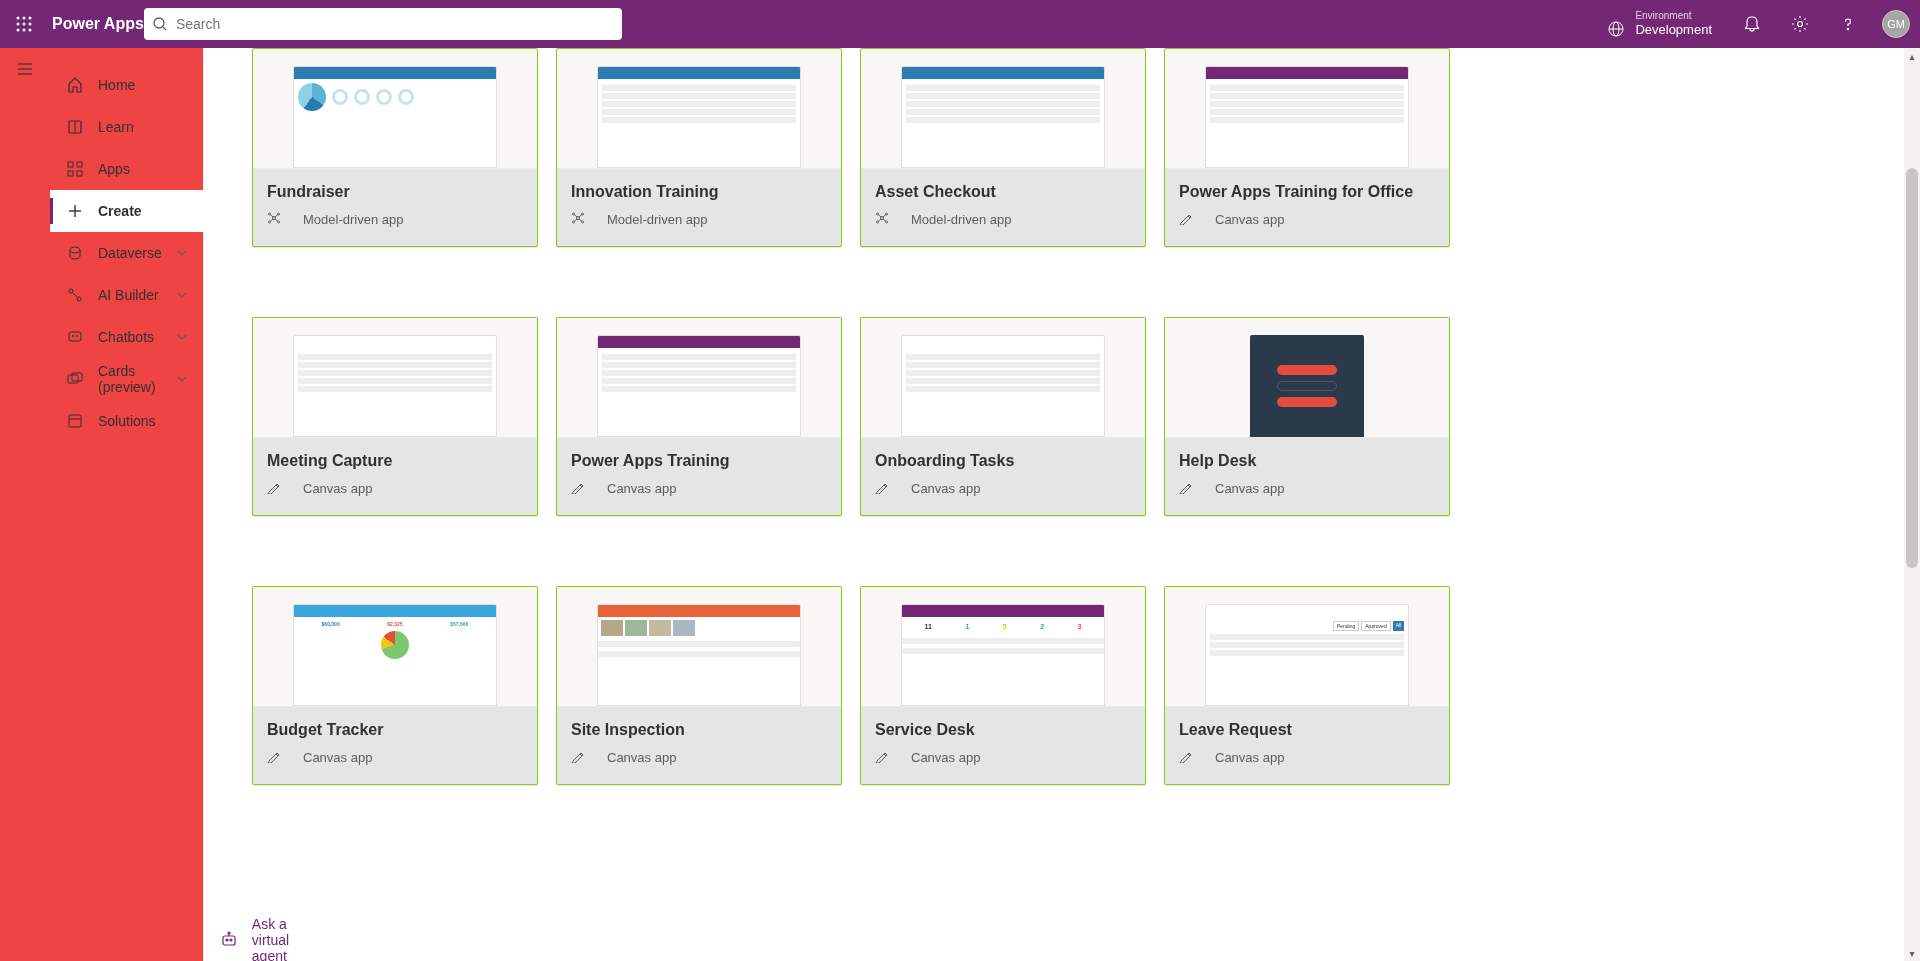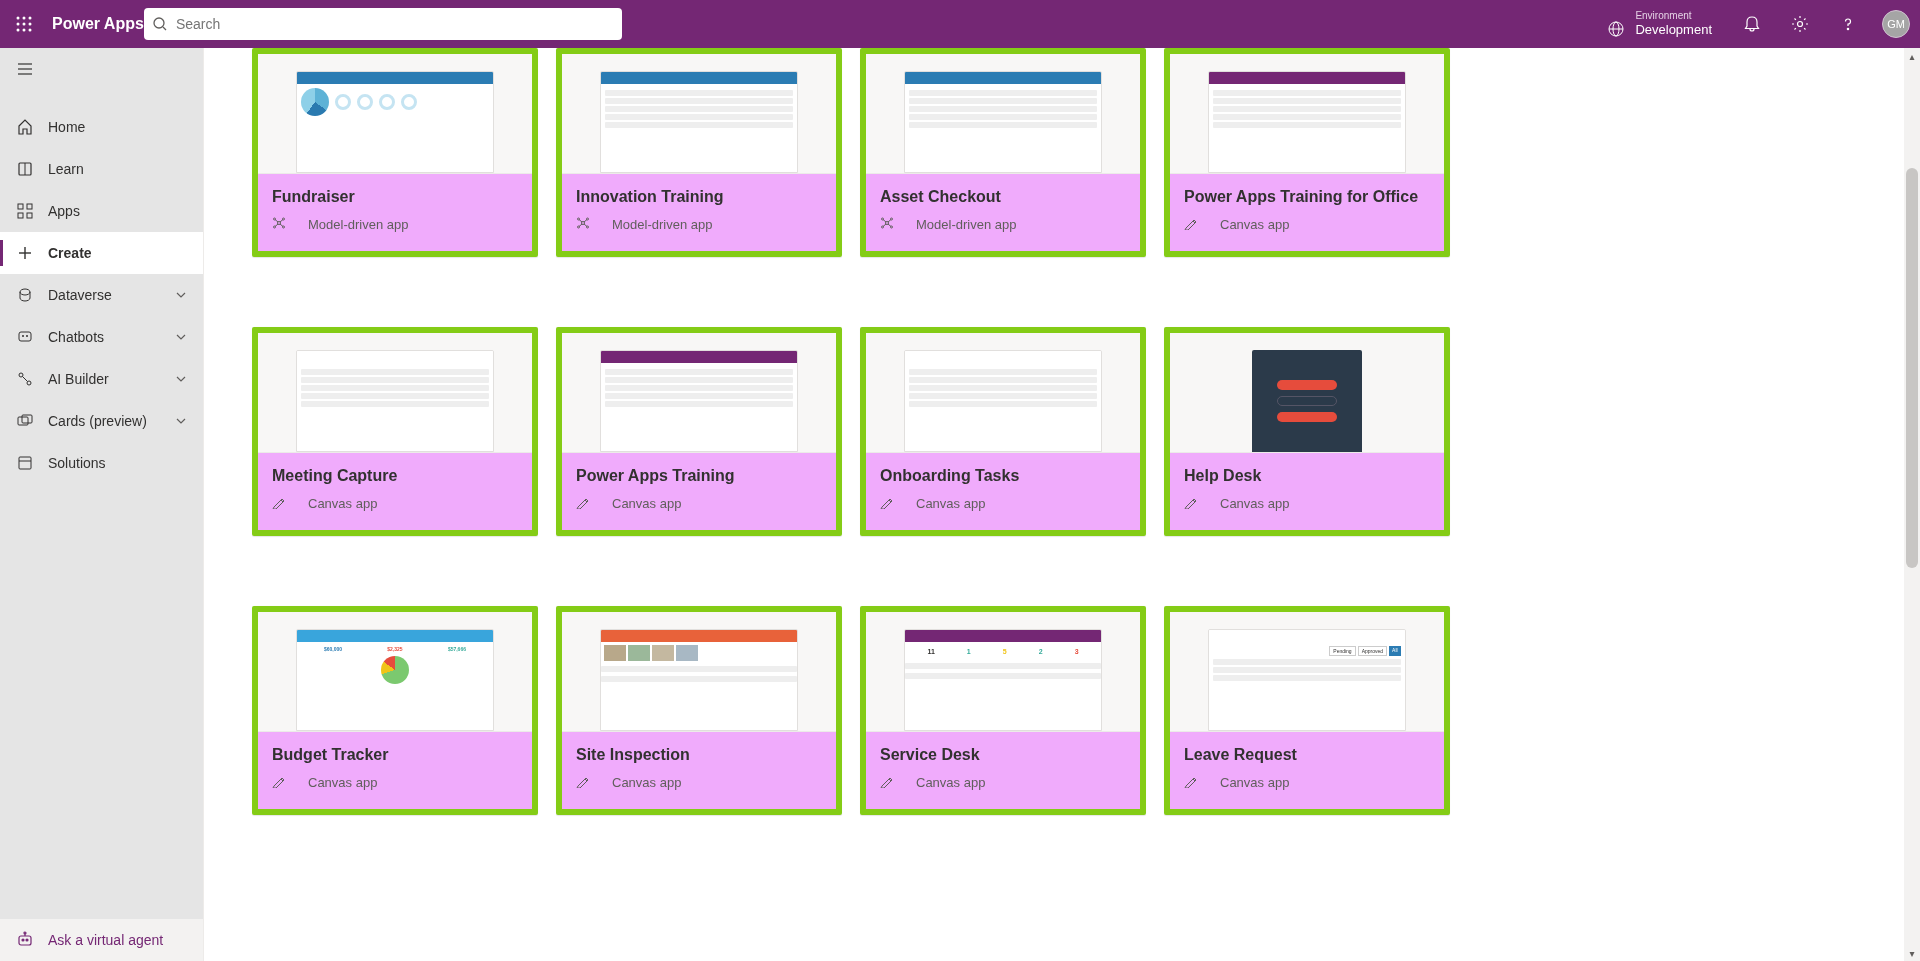--- a/index.html
+++ b/index.html
@@ -17,37 +17,37 @@
 .env { display:flex; align-items:flex-end; gap:10px; padding:0 16px; cursor:pointer; }
 .env-icon { display:flex; align-items:center; }
 .env-text { display:flex; flex-direction:column; line-height:1.2; }
 .env-label { font-size:10px; color:#e6d2e6; }
 .env-name { font-size:13px; }
 .hbtn { width:48px; height:48px; display:flex; align-items:center; justify-content:center; cursor:pointer; }
 .avatar { width:28px; height:28px; border-radius:50%; background:#a5a5a5; border:1px solid #d1c1d1; display:flex; align-items:center; justify-content:center; font-size:11px; color:#fff; }
 
 
 .body { flex:1; display:flex; overflow:hidden; }
-.sidebar { width:204px; flex-shrink:0; background:#e5e5e5; border-right:1px solid #edebe9; display:flex; flex-direction:column; }
+.sidebar { width:204px; flex-shrink:0; background:#ef4444; border-right:1px solid #edebe9; display:flex; }
 .nav-top { padding-top:16px; }
 .nav-item { display:flex; align-items:center; height:42px; padding:0 16px; cursor:pointer; position:relative; gap:14px; }
 .nav-item svg { width:18px; height:18px; color:#323130; flex-shrink:0; }
 .nav-item .label { flex:1; }
 .nav-item .chev { width:12px; height:12px; color:#605e5c; }
 .nav-item.active { background:#fff; font-weight:600; }
 .nav-item.active::before { content:""; position:absolute; left:0; top:8px; bottom:8px; width:3px; background:#742774; }
 .hamburger-row { height:42px; display:flex; align-items:center; padding:0 16px; cursor:pointer; }
 .nav-bottom { margin-top:auto; background:#f3f2f1; display:flex; }
 .nav-bottom .nav-item { color:#742774; }
 .nav-bottom .nav-item svg { color:#742774; }
 
 
 .main { flex:1; overflow-y:auto; background:#fff; padding:0 48px 48px 48px; }
 .grid { display:grid; grid-template-columns:repeat(4, 286px); gap:70px 18px; justify-content:start; padding-top:0; }
-.card { background:#f0abfc; border:6px solid #84cc16; border-radius:2px; cursor:pointer; overflow:hidden; box-shadow:0 0.3px 0.9px rgba(0,0,0,0.1); }
+.card { background:#e5e5e5; border:1px solid #84cc16; border-radius:2px; cursor:pointer; overflow:hidden; box-shadow:0 0.3px 0.9px rgba(0,0,0,0.1); }
 .thumb { height:120px; background:#f8f7f6; border-bottom:1px solid #edebe9; position:relative; overflow:hidden; display:flex; align-items:flex-end; justify-content:center; }
 .thumb-inner { width:72%; height:102px; background:#fff; border:1px solid #e1dfdd; border-radius:2px 2px 0 0; overflow:hidden; display:flex; flex-direction:column; font-size:5px; }
 .card-body { padding:14px 14px 18px; }
 .card-title { font-size:16px; font-weight:600; margin-bottom:10px; }
 .card-meta { display:flex; align-items:center; gap:22px; color:#605e5c; font-size:13px; }
 .card-meta svg { width:14px; height:14px; }
 
 .scrollbar { width:16px; flex-shrink:0; background:#f3f2f1; position:relative; }
 .scroll-thumb { position:absolute; left:2px; right:2px; top:120px; height:400px; background:#c8c6c4; border-radius:6px; }
 .scroll-arrow { position:absolute; left:0; right:0; height:16px; display:flex; align-items:center; justify-content:center; color:#605e5c; font-size:10px; }
@@ -168,36 +168,36 @@
             <path d="M4 6 A5 3 0 0 1 14 6 A5 3 0 0 1 4 6" fill="none" stroke="currentColor"></path>
             <path d="M4 6 V12 A5 3 0 0 0 14 12 V6" fill="none" stroke="currentColor"></path>
           </svg>
           <span class="label">Dataverse</span>
           <svg class="chev" viewBox="0 0 12 12">
             <path d="M2 4 L6 8 L10 4" fill="none" stroke="currentColor" stroke-width="1.2"></path>
           </svg>
         </div>
         <div class="nav-item">
           <svg viewBox="0 0 18 18">
+            <circle cx="5" cy="5" r="2" fill="none" stroke="currentColor"></circle>
+            <circle cx="13" cy="13" r="2" fill="none" stroke="currentColor"></circle>
+            <line x1="6.5" y1="6.5" x2="11.5" y2="11.5" stroke="currentColor"></line>
+          </svg>
+          <span class="label">AI Builder</span>
+          <svg class="chev" viewBox="0 0 12 12">
+            <path d="M2 4 L6 8 L10 4" fill="none" stroke="currentColor" stroke-width="1.2"></path>
+          </svg>
+        </div>
+        <div class="nav-item">
+          <svg viewBox="0 0 18 18">
             <rect x="3" y="4" width="12" height="9" rx="2" fill="none" stroke="currentColor"></rect>
             <circle cx="7" cy="8" r="1" fill="currentColor"></circle>
             <circle cx="11" cy="8" r="1" fill="currentColor"></circle>
           </svg>
           <span class="label">Chatbots</span>
-          <svg class="chev" viewBox="0 0 12 12">
-            <path d="M2 4 L6 8 L10 4" fill="none" stroke="currentColor" stroke-width="1.2"></path>
-          </svg>
-        </div>
-        <div class="nav-item">
-          <svg viewBox="0 0 18 18">
-            <circle cx="5" cy="5" r="2" fill="none" stroke="currentColor"></circle>
-            <circle cx="13" cy="13" r="2" fill="none" stroke="currentColor"></circle>
-            <line x1="6.5" y1="6.5" x2="11.5" y2="11.5" stroke="currentColor"></line>
-          </svg>
-          <span class="label">AI Builder</span>
           <svg class="chev" viewBox="0 0 12 12">
             <path d="M2 4 L6 8 L10 4" fill="none" stroke="currentColor" stroke-width="1.2"></path>
           </svg>
         </div>
         <div class="nav-item">
           <svg viewBox="0 0 18 18">
             <rect x="2" y="5" width="10" height="8" rx="1" fill="none" stroke="currentColor"></rect>
             <rect x="6" y="3" width="10" height="8" rx="1" fill="none" stroke="currentColor"></rect>
           </svg>
           <span class="label">Cards (preview)</span>

